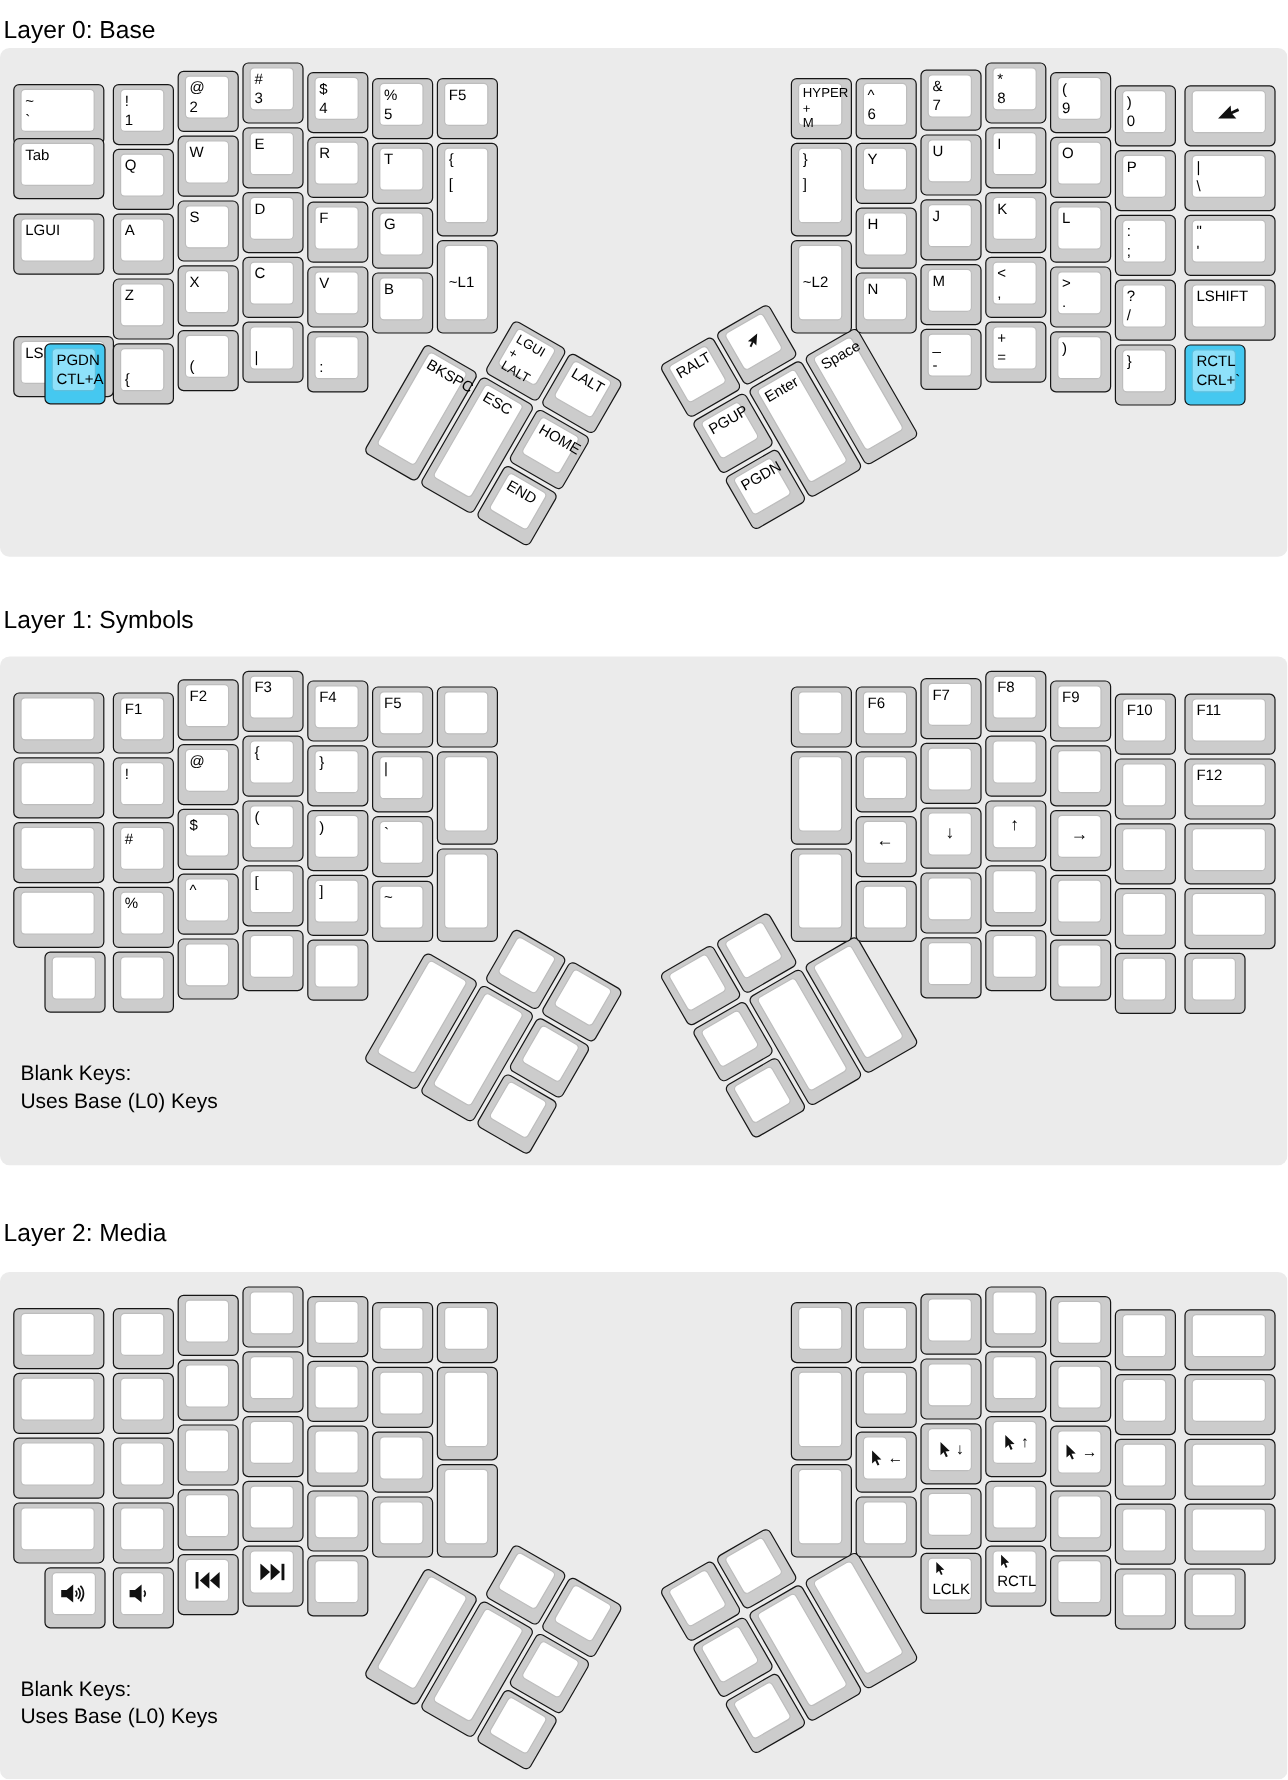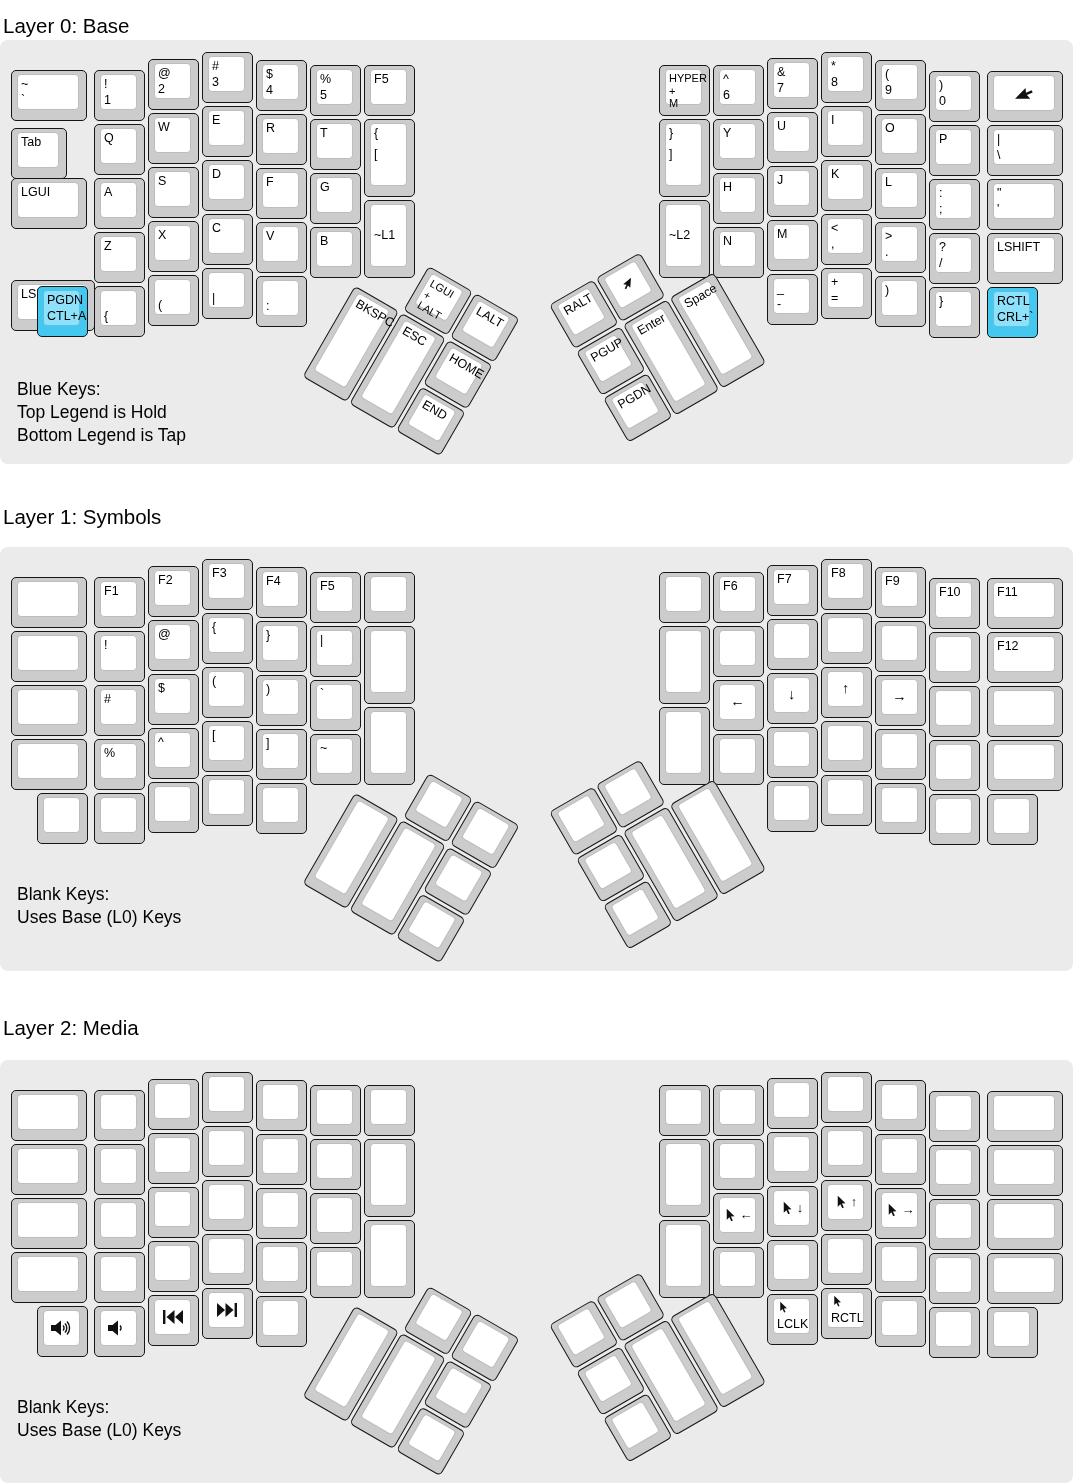--- a/index.html
+++ b/index.html
@@ -99,21 +99,21 @@
             <div class="leg-t">Space</div>
           </div>
         </div>
       </div>
       <div class="key" style="left: 11px; top: 30px; width: 76px; height: 51px;">
         <div class="cap">
           <div class="leg-t">~</div>
           <div class="leg-b">`</div>
         </div>
       </div>
-      <div class="key" style="left: 11px; top: 88px; width: 56px; height: 51px;">
+      <div class="key" style="left: 11px; top: 75px; width: 76px; height: 51px;">
         <div class="cap">
           <div class="leg-t">Tab</div>
         </div>
       </div>
       <div class="key" style="left: 11px; top: 138px; width: 76px; height: 51px;">
         <div class="cap">
           <div class="leg-t">LGUI</div>
         </div>
       </div>
       <div class="key" style="left: 11px; top: 192px; width: 84px; height: 51px; margin-top: 48px;">
@@ -441,25 +441,20 @@
       <div class="key" style="left: 987px; top: 193px; width: 76px; height: 51px;">
         <div class="cap">
           <div class="leg-t">LSHIFT</div>
         </div>
       </div>
       <div class="key blue" style="left: 987px; top: 247px; width: 51px; height: 51px;">
         <div class="cap">
           <div class="leg-t">RCTL</div>
           <div class="leg-b">CRL+`</div>
         </div>
-      </div>
-      <div class="note" style="top: 338px;">
-        <div>Blue Keys:</div>
-        <div>Top Legend is Hold</div>
-        <div>Bottom Legend is Tap</div>
       </div>
     </div>
   <div class="layer-label" style="top:505px">Layer 1: Symbols</div>
   <div class="panel" id="panel-1" style="top:547px;height:424px">
       <div class="cluster" style="left: 382px; top: 199px; transform: rotate(30deg);">
         <div class="key" style="left: 54px; top: 0px; width: 51px; height: 51px;">
           <div class="cap"></div>
         </div>
         <div class="key" style="left: 108px; top: 0px; width: 51px; height: 51px;">
           <div class="cap"></div>

